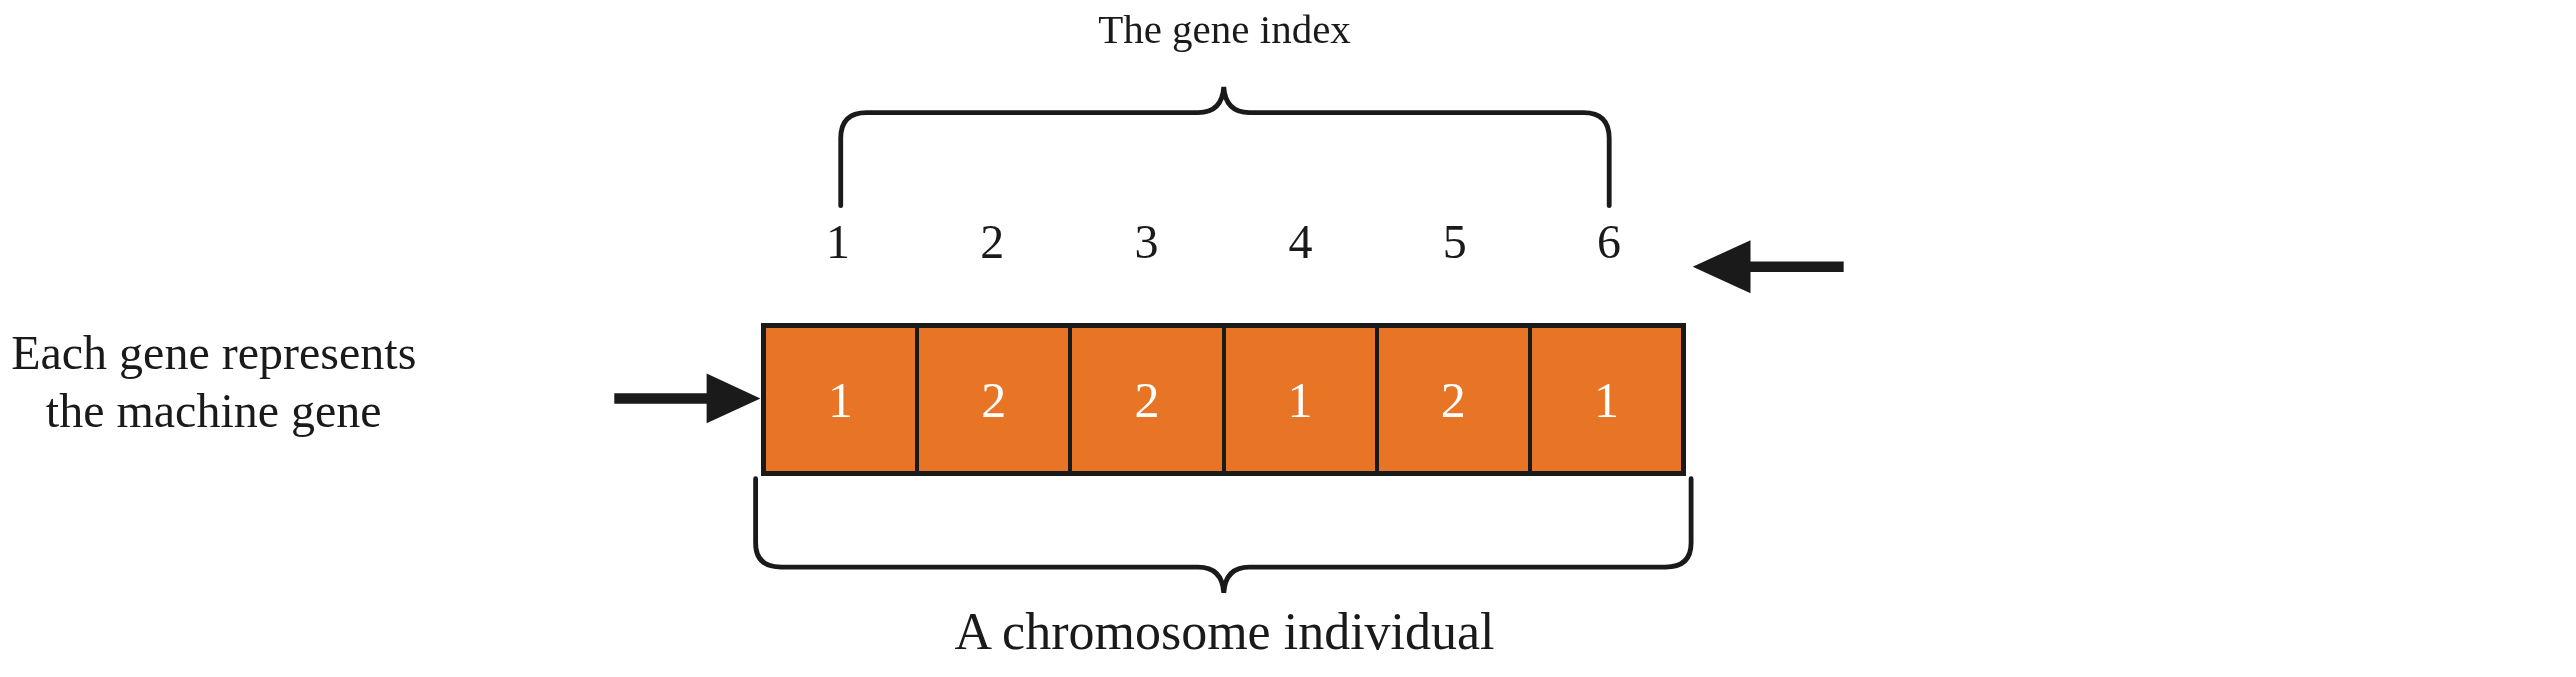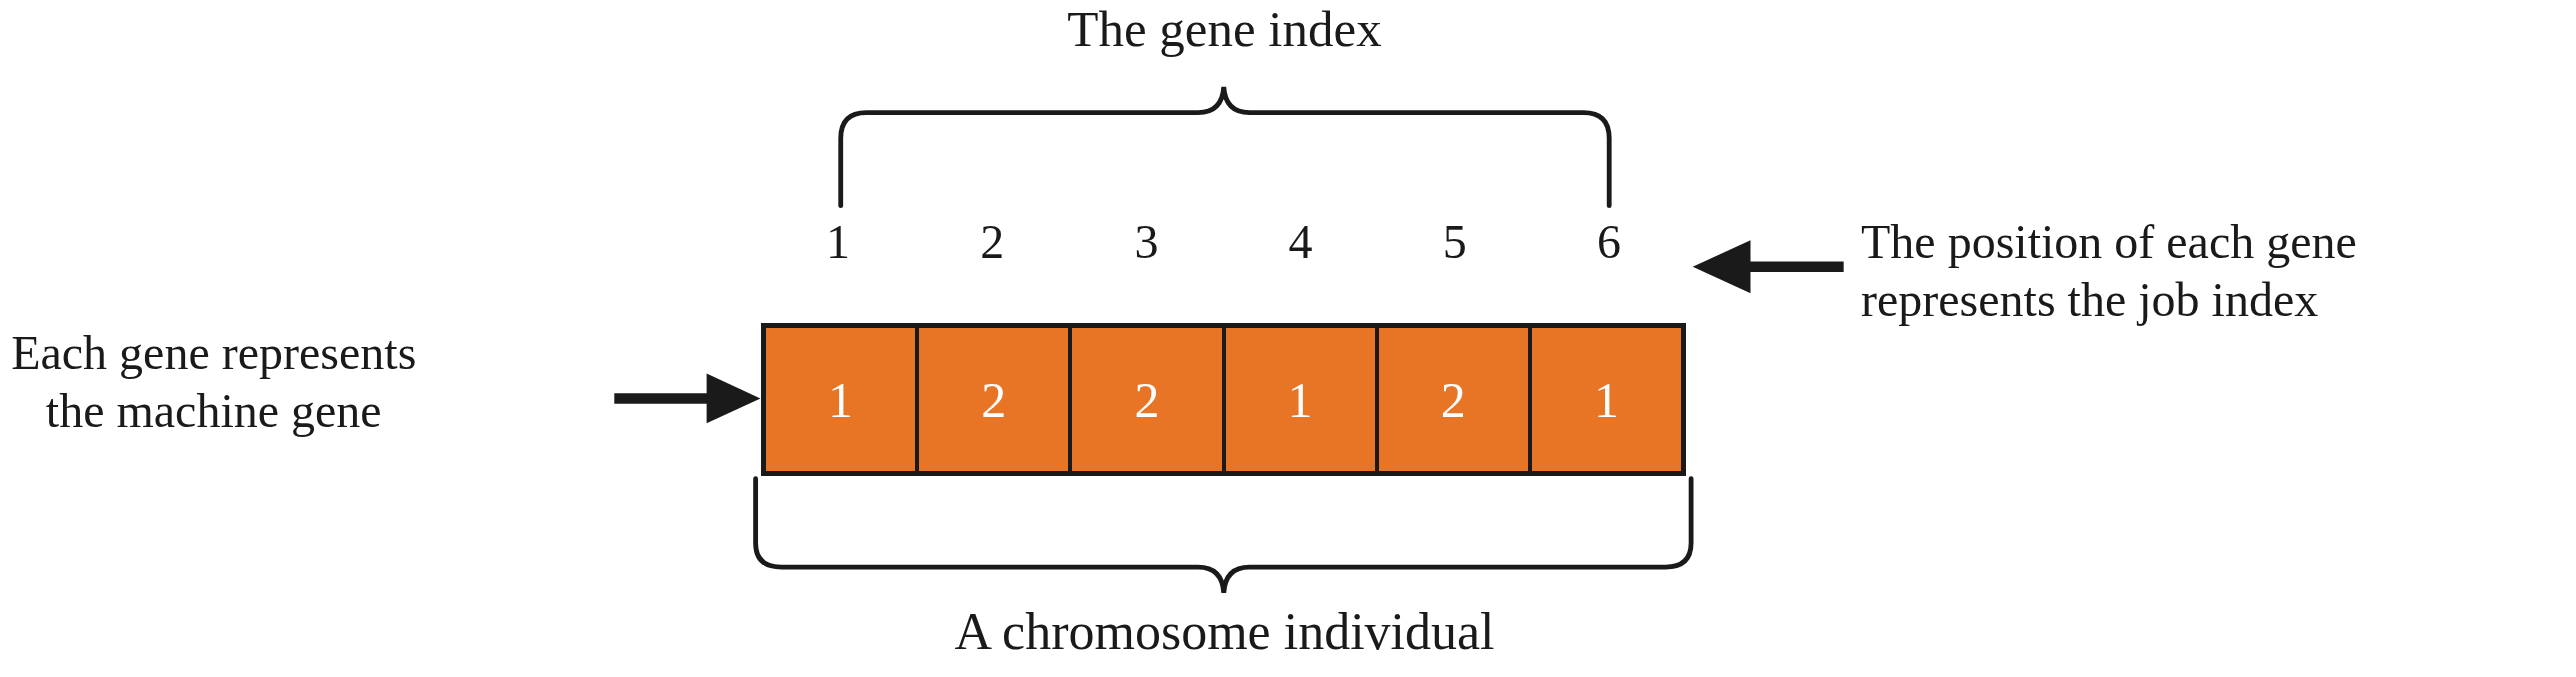--- a/index.html
+++ b/index.html
@@ -23,21 +23,21 @@
     width: 2576px;
     height: 678px;
   }
   
   .title {
     position: absolute;
     left: 819px;
     top: 0px;
     width: 811px;
     text-align: center;
-    font-size: 51px;
+    font-size: 41px;
     line-height: 59px;
     letter-spacing: 0px;
     white-space: nowrap;
   }
   
   .index-row {
     position: absolute;
     left: 761px;
     top: 215px;
     width: 925px;
@@ -166,21 +166,17 @@
     <div class="gene-cell">1</div>
     <div class="gene-cell">2</div>
     <div class="gene-cell">1</div>
   </div>
 
   <div class="annot annot-left">
     <div>Each gene represents</div>
     <div>the machine gene</div>
   </div>
 
-  <div class="annot annot-right">
-    <div>The position of each gene</div>
-    <div>represents the job index</div>
-  </div>
 
   <div class="caption">A chromosome individual</div>
 
 </div>
 
 
 </body></html>

